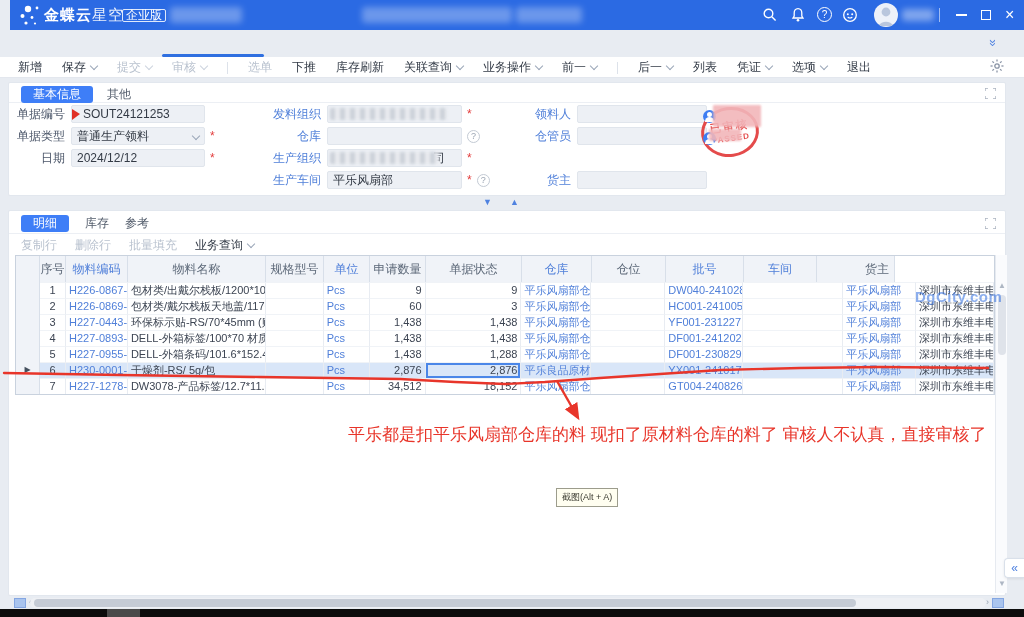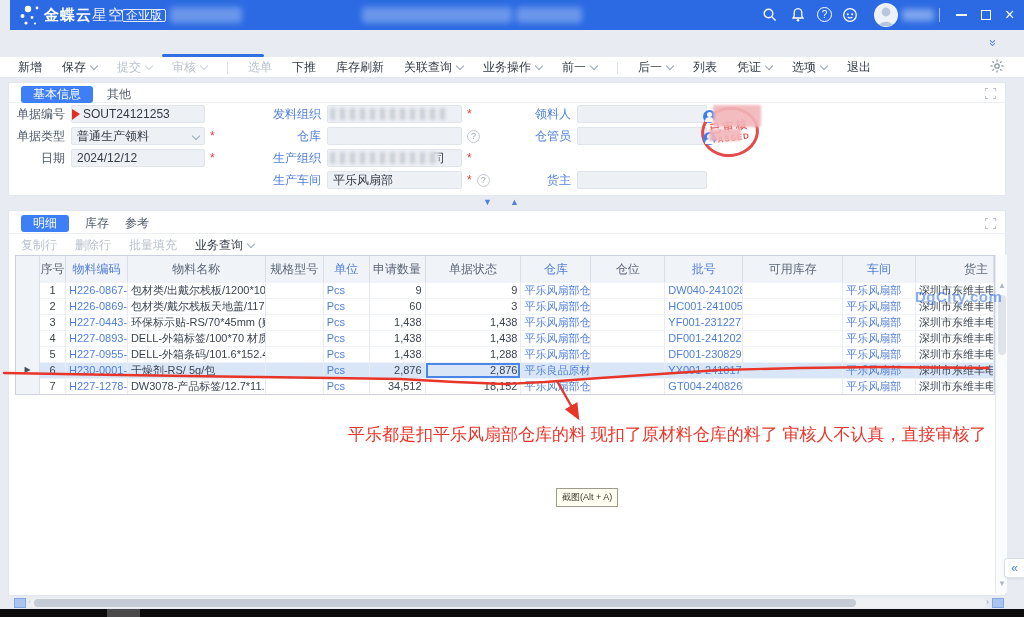--- a/index.html
+++ b/index.html
@@ -318,21 +318,20 @@
           <div class="th" style="width: 26px;">序号</div>
           <div class="th link" style="width: 62px;">物料编码</div>
           <div class="th" style="width: 138px;">物料名称</div>
           <div class="th" style="width: 58px;">规格型号</div>
           <div class="th link" style="width: 46px;">单位</div>
           <div class="th" style="width: 56px;">申请数量</div>
           <div class="th" style="width: 96px;">单据状态</div>
           <div class="th link" style="width: 70px;">仓库</div>
           <div class="th" style="width: 74px;">仓位</div>
           <div class="th link" style="width: 78px;">批号</div>
-          <div class="th" style="width: 100px;">可用库存</div>
           <div class="th link" style="width: 73px;">车间</div>
           <div class="th r" style="width: 78px;">货主</div>
         </div>
       <div id="gbody">
           <div class="grow">
             <div class="marker" style="width: 24px;"></div>
             <div class="td ctr" style="width: 26px;">1</div>
             <div class="td link" style="width: 62px;">H226-0867-AH</div>
             <div class="td" style="width: 138px;">包材类/出戴尔栈板/1200*1000*15</div>
             <div class="td" style="width: 58px;"></div>

